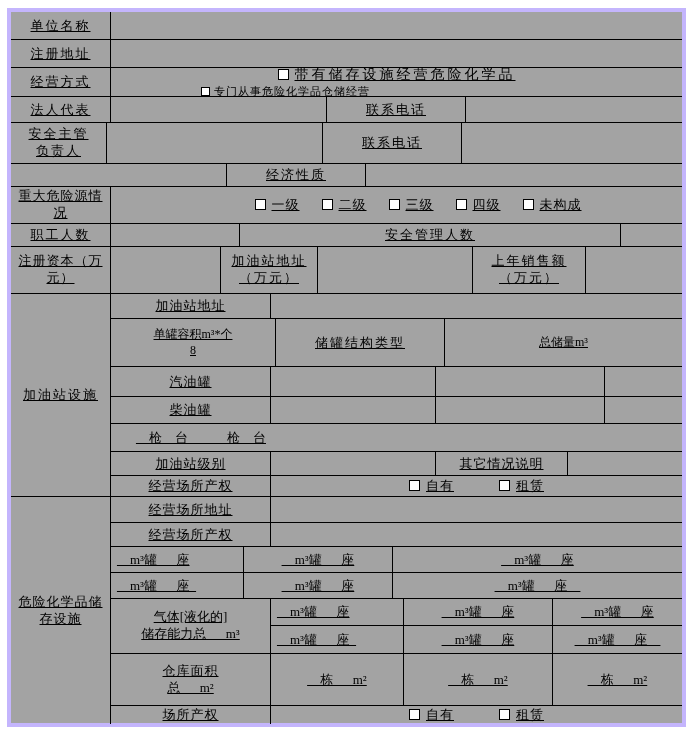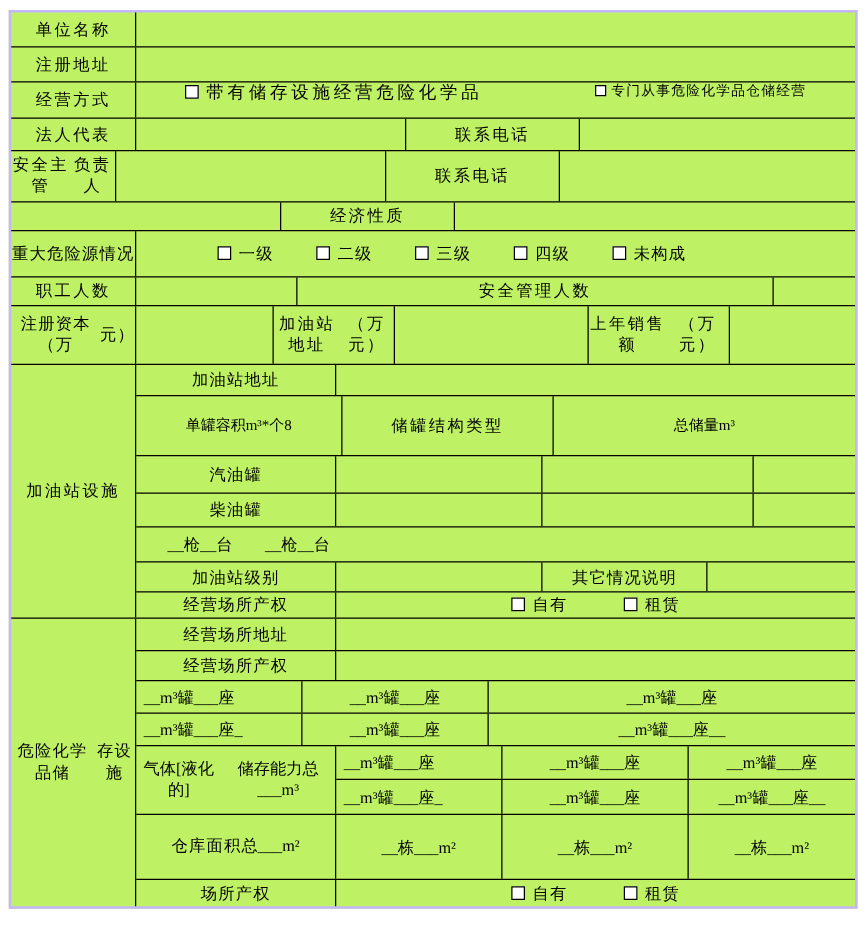--- a/index.html
+++ b/index.html
@@ -4,45 +4,45 @@
 <style>
   html,body{margin:0;padding:0;}
   body{
     width:693px;height:749px;background:#ffffff;position:relative;
     font-family:"Liberation Serif","DejaVu Serif",serif;
     color:#000;font-size:13px;
   }
   *{box-sizing:border-box;}
   .form{
     position:absolute;left:7px;top:8px;width:679px;height:719px;
-    border:2px solid #c4b5fd;display:flex;flex-direction:column;background:#bef264;
+    border:4px solid #c4b5fd;display:flex;flex-direction:column;background:#a3a3a3;text-decoration:underline;
   }
   .row{display:flex;border-bottom:1px solid #000;flex:none;}
   .row.last{border-bottom:none;}
   .cell{
     border-right:1px solid #000;display:flex;align-items:center;
     justify-content:center;text-align:center;overflow:hidden;
   }
   .cell.endc{border-right:none;}
   .label{letter-spacing:2px;}
-  .col{flex-direction:row;line-height:1.3;}
+  .col{flex-direction:column;line-height:1.3;}
   .stack{display:flex;flex-direction:column;}
   .srow{display:flex;border-bottom:1px solid #000;flex:none;}
   .srow.last{border-bottom:none;flex:1;}
   .sub{width:160px;letter-spacing:1px;}
   .fill{letter-spacing:0;}
   .cleft{justify-content:flex-start;padding-left:6px;text-align:left;}
   .cb{
     display:inline-block;width:11px;height:11px;border:1px solid #000;
     vertical-align:-1px;margin-right:6px;background:#fff;flex:none;
   }
   .cb.sm{width:9px;height:9px;margin-right:4px;}
   .optline1{text-align:center;font-size:14px;letter-spacing:3px;}
   .optline2{padding-left:90px;font-size:11px;letter-spacing:1px;margin-top:0;text-align:left;}
-  .hazards{justify-content:flex-start;padding-left:65px;letter-spacing:1px;gap:12px;}
+  .hazards{justify-content:center;padding-left:65px;letter-spacing:1px;}
   .hazitem{margin-right:22px;white-space:nowrap;}
   .ownrent{letter-spacing:1px;}
   .ownrent .gap{display:inline-block;width:45px;}
   .smalltxt{font-size:12px;}
 </style>
 </head>
 <body>
 
 <div class="form">
 
@@ -69,21 +69,21 @@
   </div>
 
   <div class="row" style="height:26px">
     <div class="cell label" style="width:100px">法人代表</div>
     <div class="cell" style="width:216px"></div>
     <div class="cell label" style="width:139px">联系电话</div>
     <div class="cell endc" style="flex:1"></div>
   </div>
 
   <div class="row" style="height:41px">
-    <div class="cell label col" style="width:84px">
+    <div class="cell label col" style="width:96px">
       <div>安全主管</div>
       <div>负责人</div>
     </div>
     <div class="cell" style="width:216px"></div>
     <div class="cell label" style="width:139px">联系电话</div>
     <div class="cell endc" style="flex:1"></div>
   </div>
 
   <div class="row" style="height:23px">
     <div class="cell" style="width:216px"></div>

